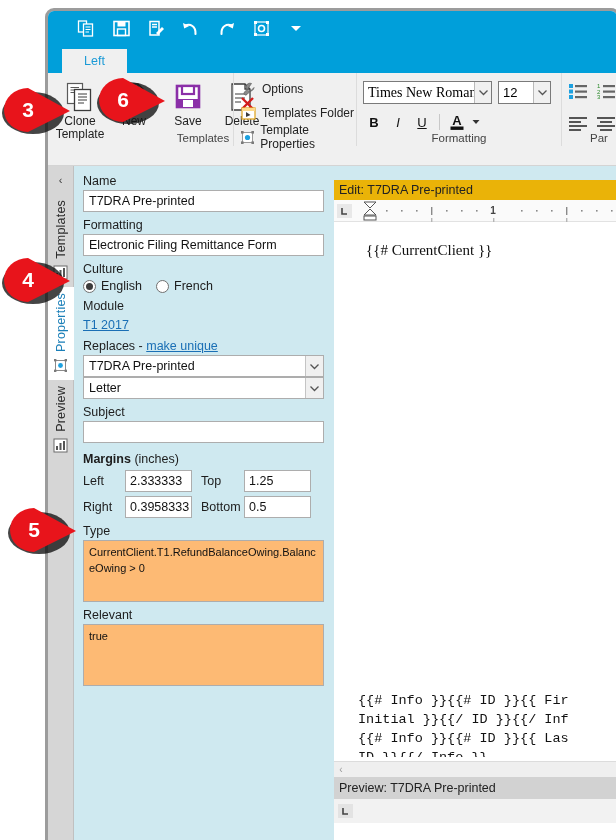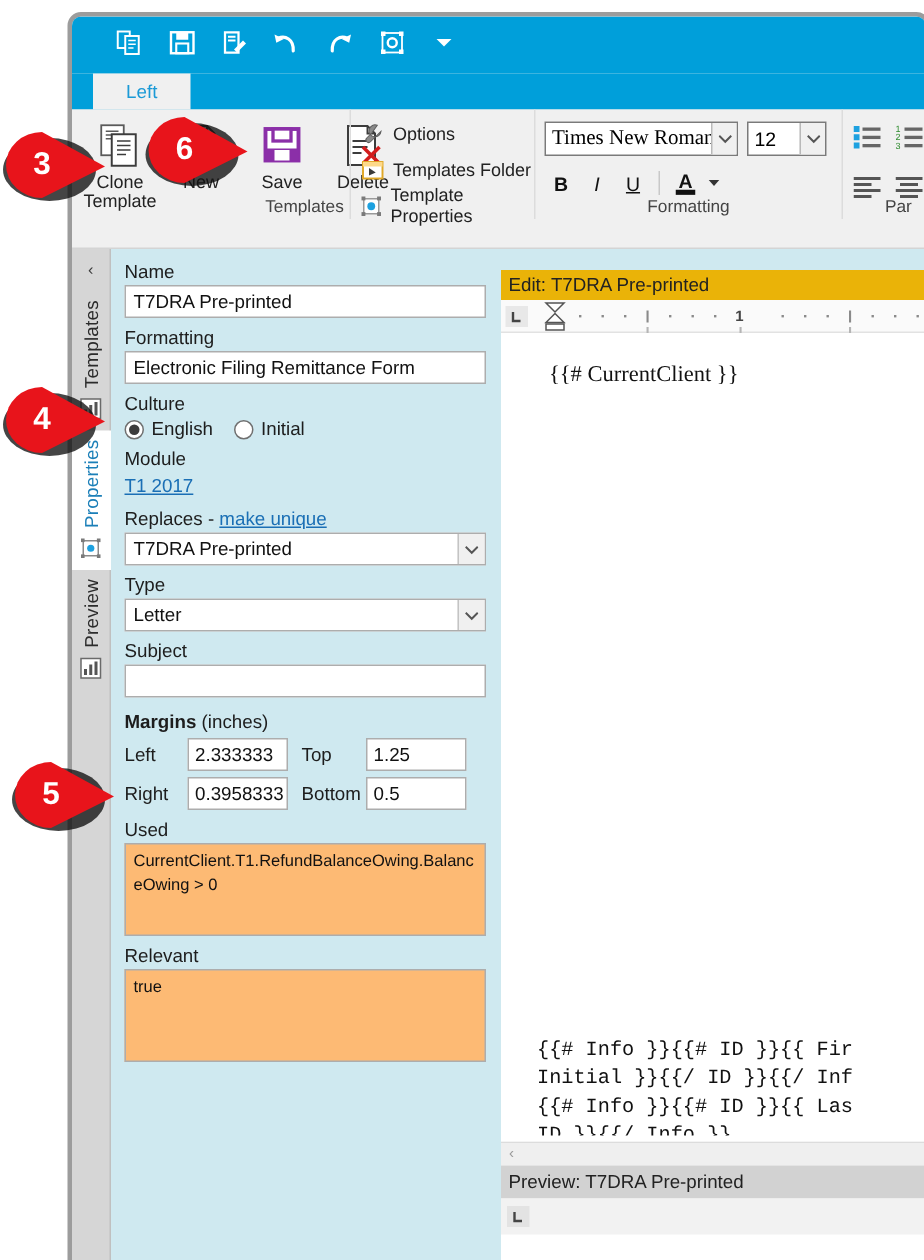--- a/index.html
+++ b/index.html
@@ -495,42 +495,41 @@
         <div class="ftext">Electronic Filing Remittance Form</div>
 
         <div class="flabel">Culture</div>
         <div class="radios">
           <div class="radio">
             <span class="rdot on"></span>
             <span>English</span>
           </div>
           <div class="radio">
             <span class="rdot"></span>
-            <span>Initial</span>
+            <span>French</span>
           </div>
         </div>
 
         <div class="flabel">Module</div>
         <div style="margin-top:1px;">
           <span class="link">T1 2017</span>
         </div>
 
         <div class="flabel">
           <span class="inline-label">Replaces - </span><span class="link">make unique</span>
         </div>
         <div class="fcombo">
           <span>T7DRA Pre-printed</span>
           <span class="cb-arrow">
             <svg width="9" height="7" viewBox="0 0 9 7">
                 <path d="M0.5 1.5 L4.5 5.5 L8.5 1.5" fill="none" stroke="#555" stroke-width="1.3"></path>
               </svg>
           </span>
         </div>
 
-        <div class="flabel">Type</div>
         <div class="fcombo">
           <span>Letter</span>
           <span class="cb-arrow">
             <svg width="9" height="7" viewBox="0 0 9 7">
                 <path d="M0.5 1.5 L4.5 5.5 L8.5 1.5" fill="none" stroke="#555" stroke-width="1.3"></path>
               </svg>
           </span>
         </div>
 
         <div class="flabel">Subject</div>
@@ -547,21 +546,21 @@
             <span class="mfield">1.25</span>
           </div>
           <div class="mrow">
             <span class="mlbl">Right</span>
             <span class="mfield">0.3958333</span>
             <span class="mlbl2">Bottom</span>
             <span class="mfield">0.5</span>
           </div>
         </div>
 
-        <div class="flabel">Used</div>
+        <div class="flabel">Type</div>
         <div class="ftarea" style="height:62px;">CurrentClient.T1.RefundBalanceOwing.BalanceOwing &gt; 0</div>
 
         <div class="flabel">Relevant</div>
         <div class="ftarea" style="height:62px;">true</div>
       </div>
 
       <div class="editor">
         <div class="editor-top-fill"></div>
 
         <div class="ed-header">Edit: T7DRA Pre-printed</div>

